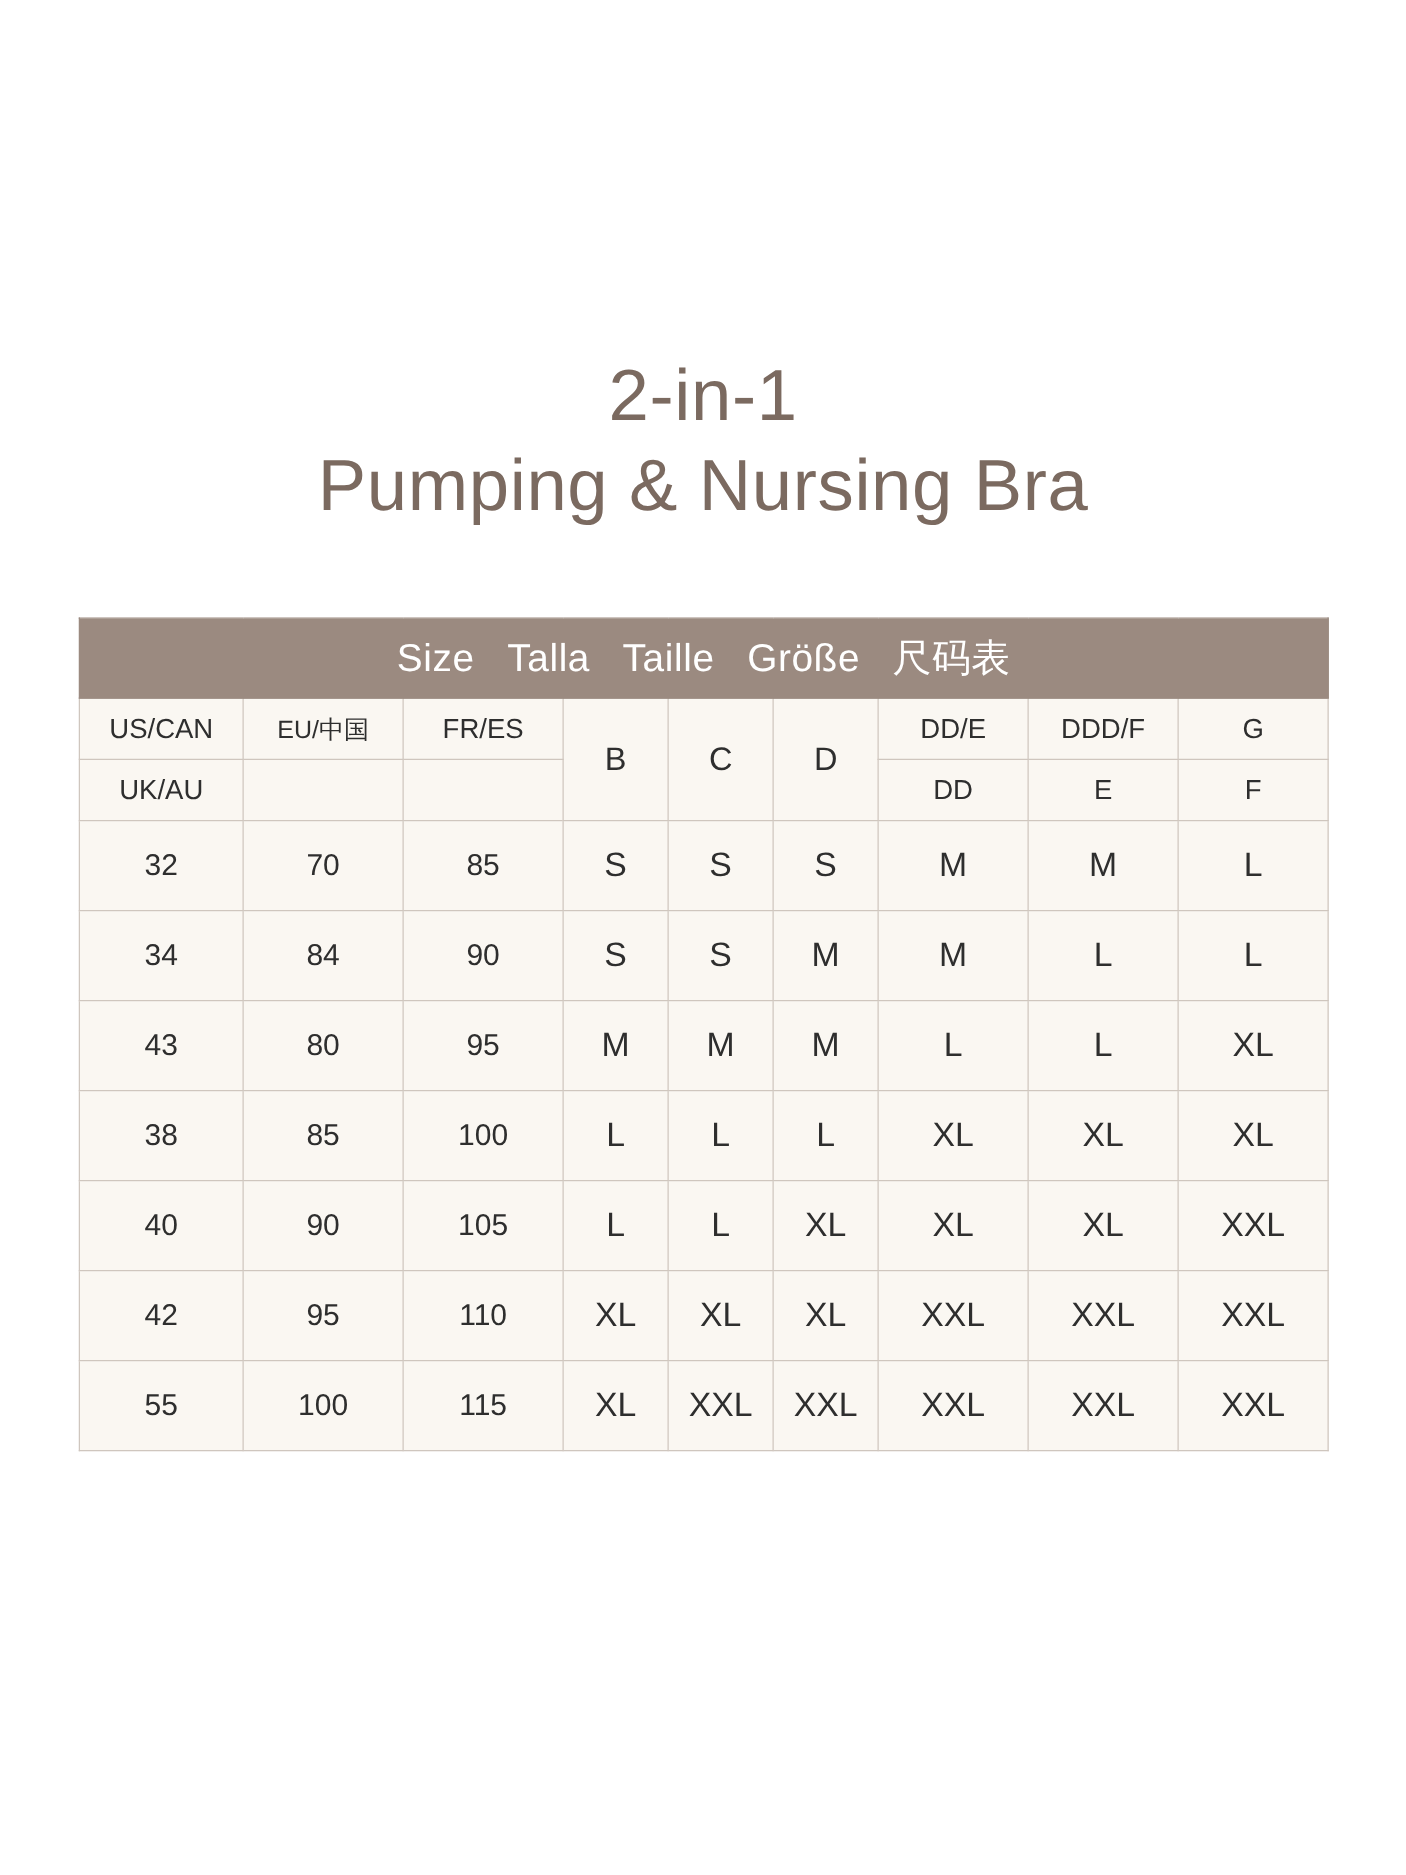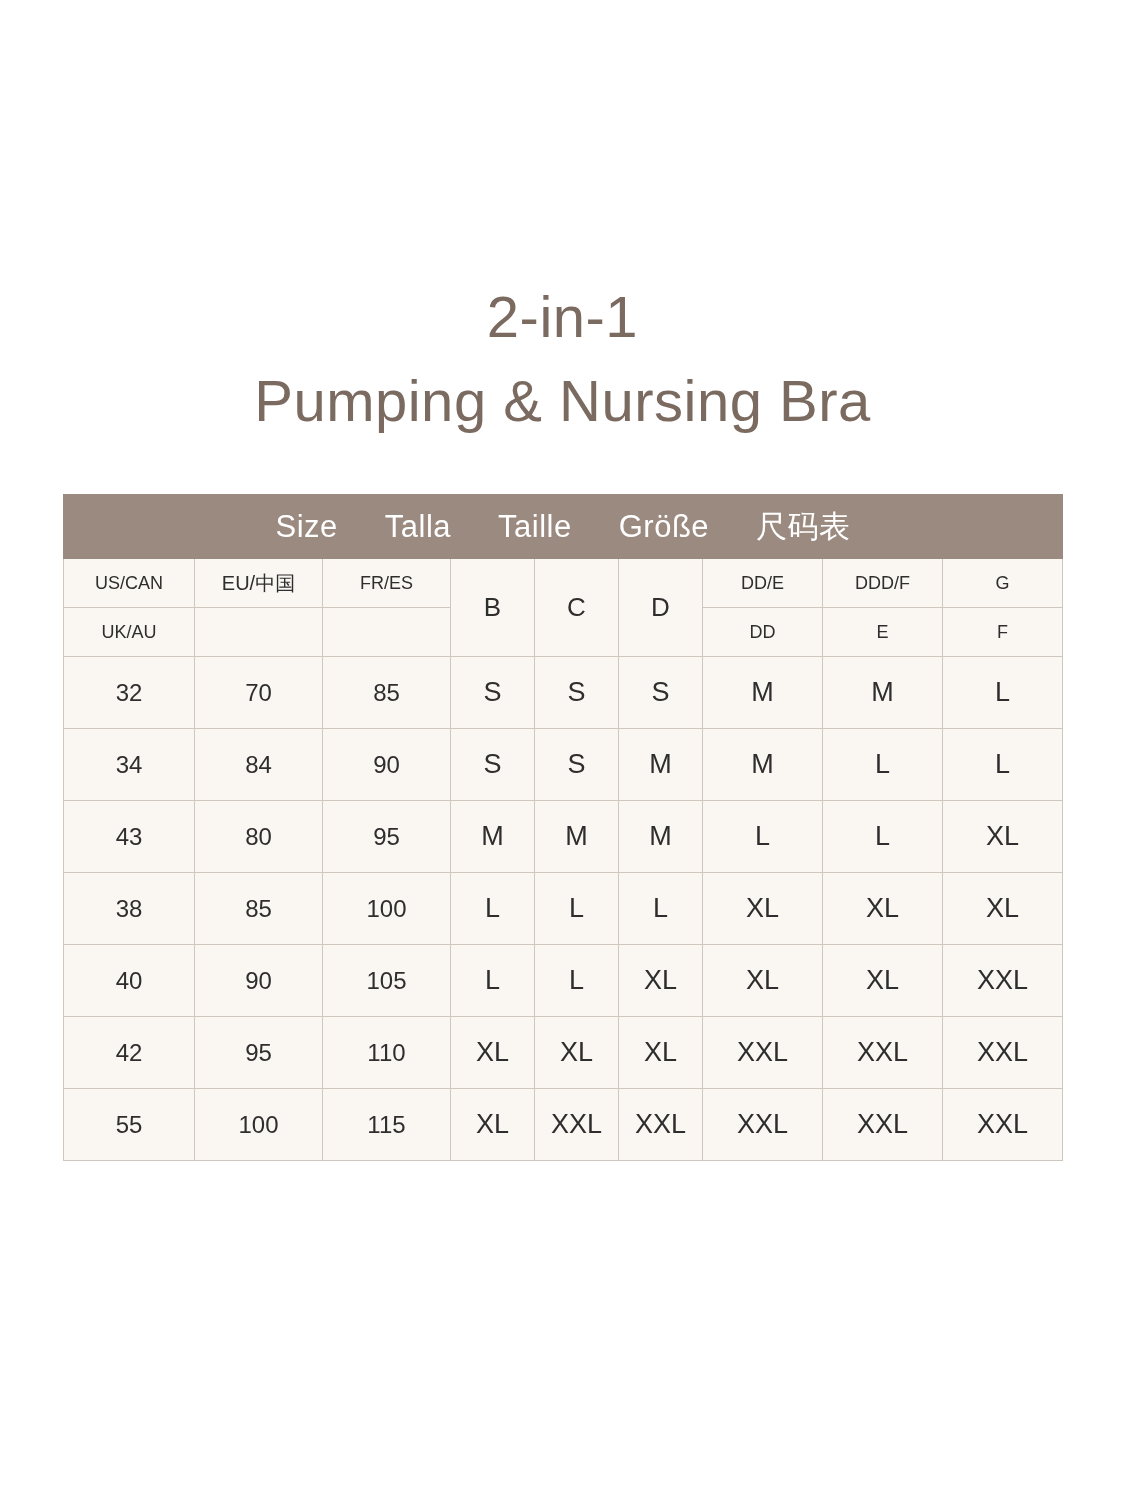--- a/index.html
+++ b/index.html
@@ -34,21 +34,20 @@
     font-size: 58px;
     line-height: 70px;
     font-weight: 400;
     letter-spacing: 0.5px;
   }
   .title-line-2 {
     font-size: 58px;
     line-height: 74px;
     font-weight: 400;
     letter-spacing: 0.5px;
-    margin-top: 12px;
   }
 
   .table-wrap {
     position: absolute;
     top: 494px;
     left: 63px;
     width: 999px;
   }
 
   table.size-table {
@@ -73,27 +72,27 @@
     color: #ffffff !important;
     height: 63px;
     font-size: 31px;
     letter-spacing: 0.5px;
     padding: 0;
   }
   .banner-inner {
     display: flex;
     justify-content: center;
     align-items: center;
-    gap: 47px;
+    gap: 26px;
     white-space: nowrap;
   }
 
   .hdr-cell {
     height: 44px;
-    font-size: 18px;
+    font-size: 22px;
     padding: 2px 4px;
   }
   .hdr-cell-small {
     font-size: 20px;
   }
 
   .cup-cell {
     font-size: 26px;
   }
 

